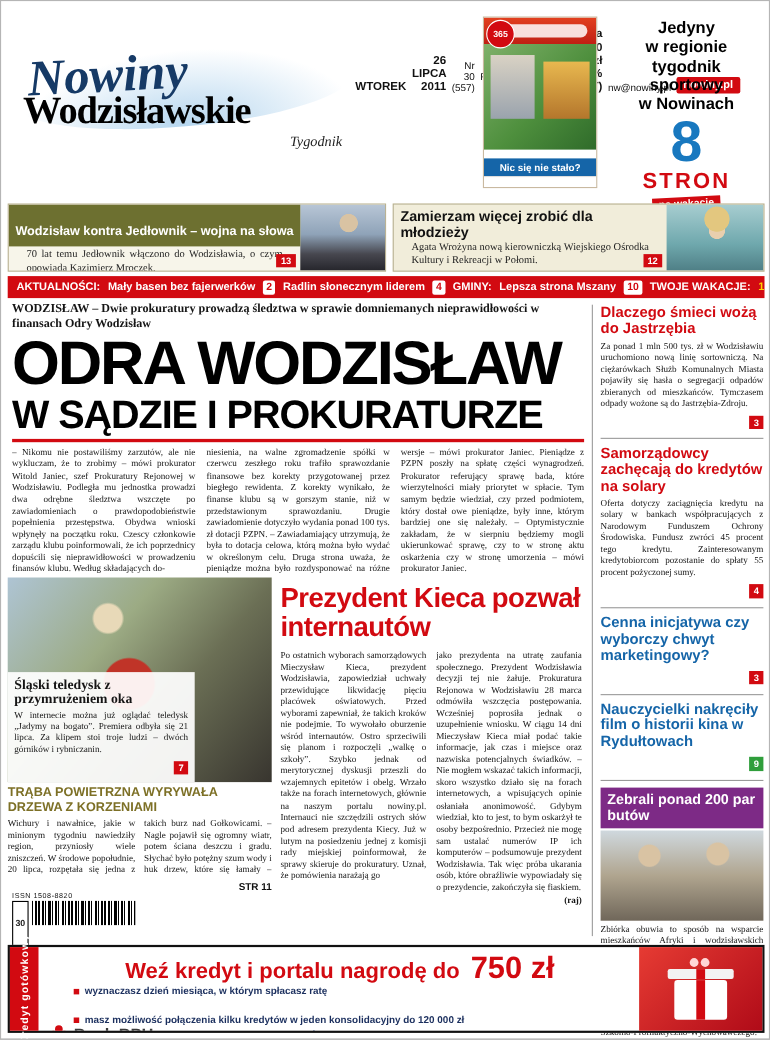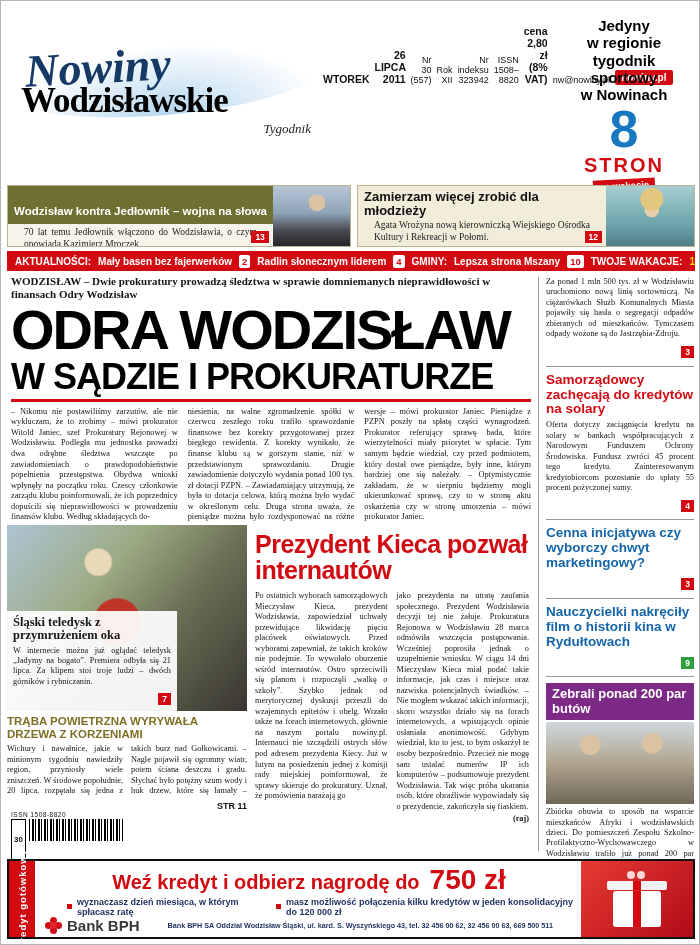--- a/index.html
+++ b/index.html
@@ -128,21 +128,21 @@
   .sb-last-body{margin-top:3px;max-height:108px;overflow:hidden}
 
   
   .ad{position:absolute;left:6px;top:858px;width:688px;height:80px;border:2px solid #111;background:#fff;display:flex}
   .ad-tab{flex:0 0 26px;background:#d20a11;display:flex;align-items:center;justify-content:center}
   .ad-tab span{writing-mode:vertical-rl;transform:rotate(180deg);color:#fff;font:700 9.5px "Liberation Sans",sans-serif;letter-spacing:1px;white-space:nowrap}
   .ad-main{flex:1;padding:3px 8px 3px 10px;display:flex;flex-direction:column;justify-content:space-between;overflow:hidden}
   .ad-headrow{display:flex;align-items:baseline;justify-content:center;gap:10px;white-space:nowrap}
   .ad-pre{font:800 20px "Liberation Sans",sans-serif;color:#d20a11}
   .ad-amount{font:900 28px "Liberation Sans",sans-serif;color:#d20a11}
-  .ad-bullets{display:flex;flex-direction:row;gap:16px;margin-left:22px}
+  .ad-bullets{display:flex;flex-direction:column;gap:16px;margin-left:22px}
   .ad-bullet{font:700 9px "Liberation Sans",sans-serif;color:#1b2f5e;display:flex;align-items:center;gap:5px}
   .ad-bullet::before{content:"";width:5px;height:5px;background:#d20a11;flex:0 0 5px}
   .ad-botrow{display:flex;align-items:center;gap:8px}
   .ad-logo{display:flex;align-items:center;gap:5px;flex:0 0 auto}
   .flower{position:relative;width:17px;height:17px}
   .flower::before{content:"";position:absolute;left:5px;top:5px;width:7px;height:7px;border-radius:50%;background:#e0252b;
         box-shadow:0 -5px 0 #d20a11,0 5px 0 #d20a11,-5px 0 0 #d20a11,5px 0 0 #d20a11}
   .ad-logo-text{font:700 15px "Liberation Sans",sans-serif;color:#3a3a3a;white-space:nowrap}
   .ad-address{flex:1;font:700 7.2px "Liberation Sans",sans-serif;color:#1b2f5e;text-align:center;white-space:nowrap;overflow:hidden}
   .ad-gift{flex:0 0 112px;background:linear-gradient(135deg,#e63b33 0%,#b00b18 100%);position:relative;overflow:hidden}
@@ -171,20 +171,27 @@
       <div class="b">26 LIPCA 2011</div>
       <div>Nr 30 (557)</div>
       <div>Rok XII</div>
       <div>Nr indeksu 323942</div>
       <div>ISSN 1508–8820</div>
       <div class="b">cena 2,80 zł (8% VAT)</div>
       <div>nw@nowiny.pl</div>
       <div class="site-logo">nowiny.pl</div>
     </div>
 
+    <div class="tv-cover">
+      <div class="tv-masthead"></div>
+      <div class="tv-badge">365</div>
+      <div class="tv-photo"></div>
+      <div class="tv-caption">Nic się nie stało?</div>
+      <div class="tv-footer"></div>
+    </div>
 
     <div class="sport-promo">
       <div class="sp-line">Jedyny</div>
       <div class="sp-line">w regionie</div>
       <div class="sp-line">tygodnik</div>
       <div class="sp-line">sportowy</div>
       <div class="sp-line">w Nowinach</div>
       <div class="sp-number">8</div>
       <div class="sp-stron">STRON</div>
       <div><span class="sp-sub">na wakacje</span></div>
@@ -269,20 +276,21 @@
         <span>jako prezydenta na utratę zaufania społecznego. Prezydent Wodzisławia decyzji tej nie żałuje. Prokuratura Rejonowa w Wodzisławiu 28 marca odmówiła wszczęcia postępowania. Wcześniej poprosiła jednak o uzupełnienie wniosku. W ciągu 14 dni Mieczysław Kieca miał podać takie informacje, jak czas i miejsce oraz nazwiska potencjalnych świadków. – Nie mogłem wskazać takich informacji, skoro wszystko działo się na forach internetowych, a wpisujących opinie osłaniała anonimowość. Gdybym wiedział, kto to jest, to bym oskarżył te osoby bezpośrednio. Przecież nie mogę sam ustalać numerów IP ich komputerów – podsumowuje prezydent Wodzisławia. Tak więc próba ukarania osób, które obraźliwie wypowiadały się o prezydencie, zakończyła się fiaskiem.</span>
         <div class="kieca-sign">(raj)</div>
       </div>
     </div>
   </section>
 
   <div class="vdiv"></div>
 
   <aside class="sidebar">
     <div>
+      <div class="sb-title-red">Dlaczego śmieci wożą do Jastrzębia</div>
       <div class="sb-body">Za ponad 1 mln 500 tys. zł w Wodzisławiu uruchomiono nową linię sortowniczą. Na ciężarówkach Służb Komunalnych Miasta pojawiły się hasła o segregacji odpadów zbieranych od mieszkańców. Tymczasem odpady wożone są do Jastrzębia-Zdroju.</div>
       <div class="sb-foot"><span class="pagebox">3</span></div>
     </div>
     <hr class="sb-hr">
     <div>
       <div class="sb-title-red">Samorządowcy zachęcają do kredytów na solary</div>
       <div class="sb-body">Oferta dotyczy zaciągnięcia kredytu na solary w bankach współpracujących z Narodowym Funduszem Ochrony Środowiska. Fundusz zwróci 45 procent tego kredytu. Zainteresowanym kredytobiorcom pozostanie do spłaty 55 procent pożyczonej sumy.</div>
       <div class="sb-foot"><span class="pagebox">4</span></div>
     </div>
     <hr class="sb-hr">
@@ -302,21 +310,21 @@
       <div class="sb-body sb-last-body">Zbiórka obuwia to sposób na wsparcie mieszkańców Afryki i wodzisławskich dzieci. Do pomieszczeń Zespołu Szkolno-Profilaktyczno-Wychowawczego w Wodzisławiu trafiło już ponad 200 par butów, co daje prawie 120 kg. – Za każdy zebrany kilogram otrzymujemy 1,7 zł na potrzeby naszych podopiecznych – mówi Łukasz Gnot, pracownik socjalny Zespołu Szkolno-Profilaktyczno-Wychowawczego.</div>
     </div>
   </aside>
 
   <div class="ad">
     <div class="ad-tab">
       <span>Kredyt gotówkowy</span>
     </div>
     <div class="ad-main">
       <div class="ad-headrow">
-        <span class="ad-pre">Weź kredyt i odbierz nagrodę do</span>
+        <span class="ad-pre">Weź kredyt i portalu nagrodę do</span>
         <span class="ad-amount">750 zł</span>
       </div>
       <div class="ad-bullets">
         <div class="ad-bullet">wyznaczasz dzień miesiąca, w którym spłacasz ratę</div>
         <div class="ad-bullet">masz możliwość połączenia kilku kredytów w jeden konsolidacyjny do 120 000 zł</div>
       </div>
       <div class="ad-botrow">
         <div class="ad-logo">
           <span class="flower"></span>
           <span class="ad-logo-text">Bank BPH</span>

